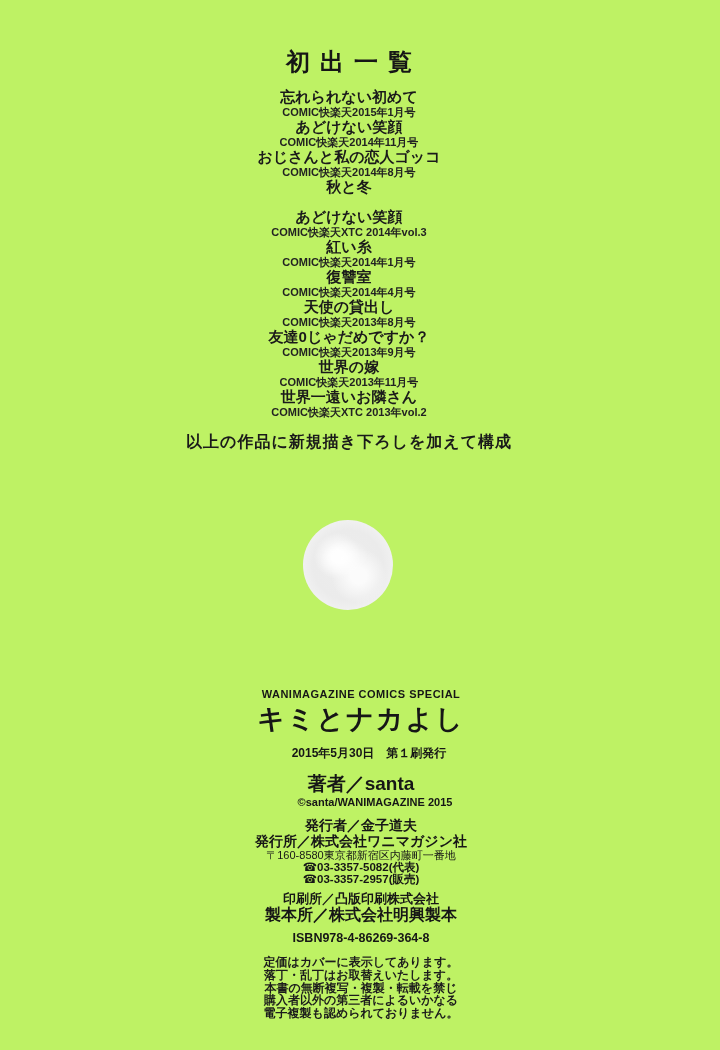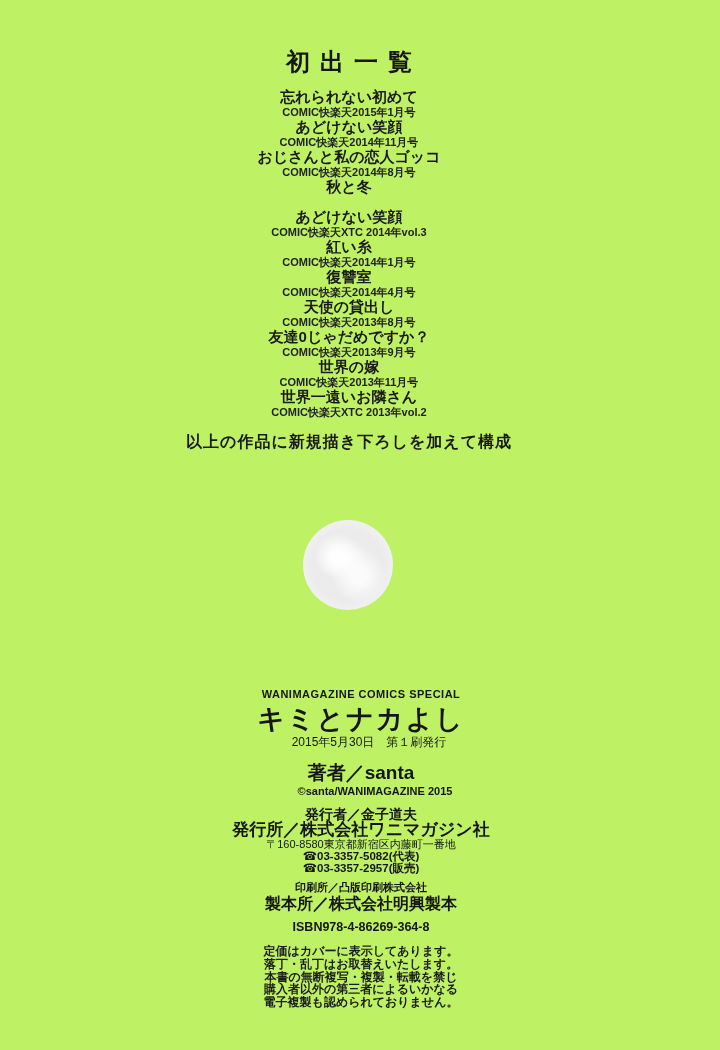--- a/index.html
+++ b/index.html
@@ -34,28 +34,28 @@
     content:"";position:absolute;left:18%;top:22%;width:55%;height:40%;
     border-radius:60% 40% 50% 50%;
     background:radial-gradient(ellipse at 50% 50%, rgba(255,255,255,0.85), rgba(255,255,255,0) 70%);
     transform:rotate(-15deg);
   }
 
   
   .colophon{position:absolute;top:688px;left:12px;width:698px;text-align:center;color:#161616;}
   .series{font-size:11px;font-weight:600;letter-spacing:0.5px;line-height:13px;}
   .book-title{font-size:27px;font-weight:800;letter-spacing:2px;line-height:32px;margin-top:2px;}
-  .print-info{font-size:12px;font-weight:400;line-height:13px;margin-top:1px;padding-left:16px;}
+  .print-info{font-size:12px;font-weight:700;line-height:13px;margin-top:12px;padding-left:16px;}
   .author{font-size:19px;font-weight:700;line-height:24px;margin-top:12px;}
   .copyright{font-size:11px;font-weight:600;line-height:12px;margin-left:28px;}
   .pub-person{font-size:14px;font-weight:700;line-height:16px;margin-top:9px;}
-  .pub-house{font-size:17px;font-weight:700;line-height:16px;}
+  .pub-house{font-size:14px;font-weight:700;line-height:16px;}
   .address{font-size:11px;font-weight:400;line-height:12px;}
   .tel{font-size:11.5px;font-weight:600;line-height:12px;}
-  .printer{font-size:11px;font-weight:700;line-height:16px;margin-top:6px;font-family:Liberation Mono, monospace;}
+  .printer{font-size:13px;font-weight:700;line-height:16px;margin-top:6px;}
   .binder{font-size:16px;font-weight:700;line-height:16px;}
   .isbn{font-size:12.5px;font-weight:600;line-height:13px;margin-top:9px;}
   .notice{font-size:12px;font-weight:600;line-height:12.8px;margin-top:11px;color:#1c1c1c;}
 </style>
 </head>
 <body>
 
 <div class="page">
 
   <div class="top-block">

